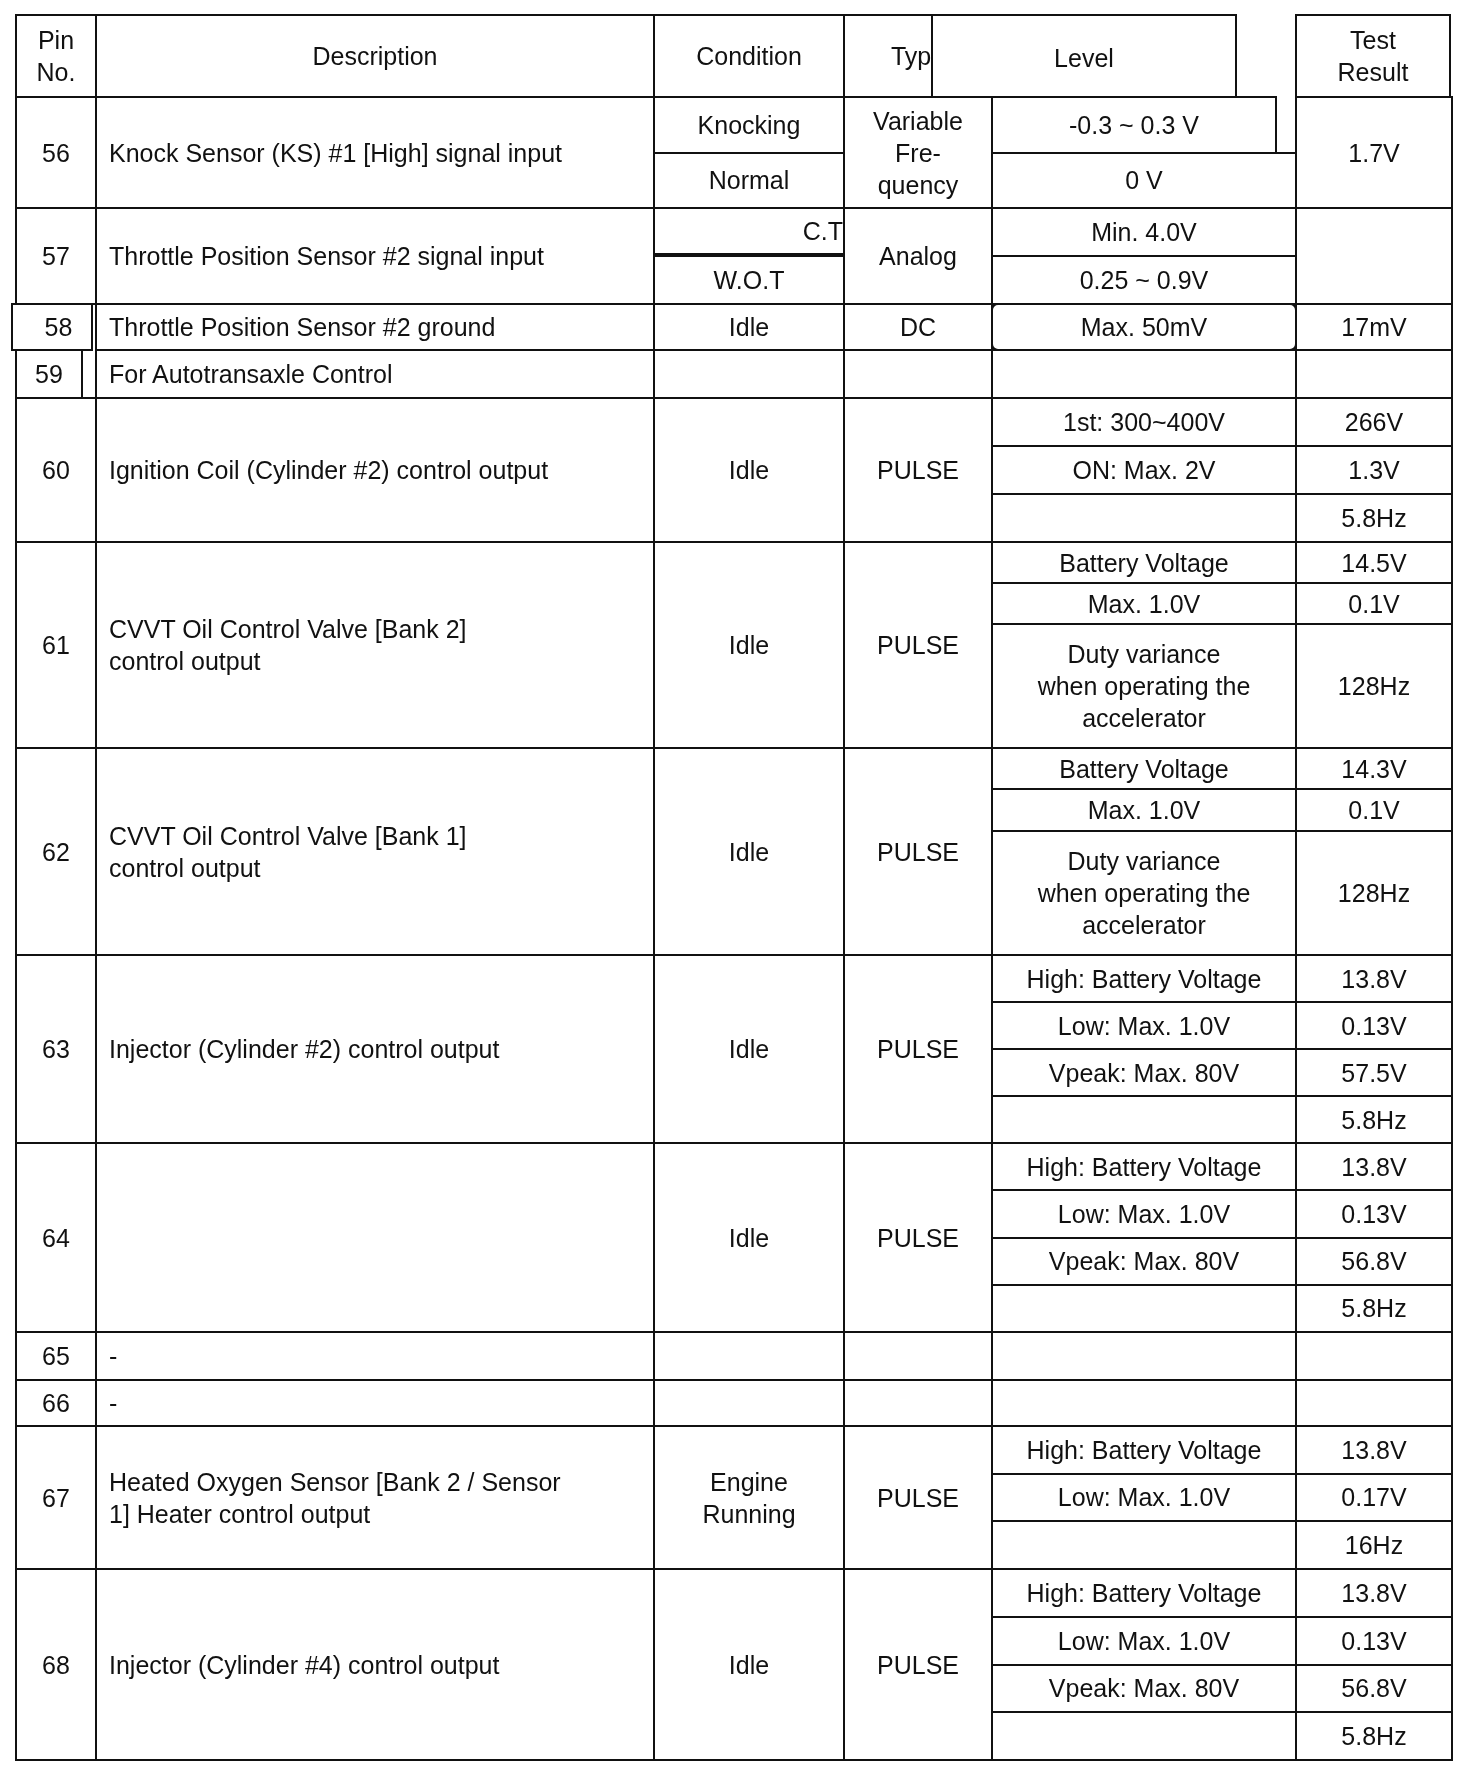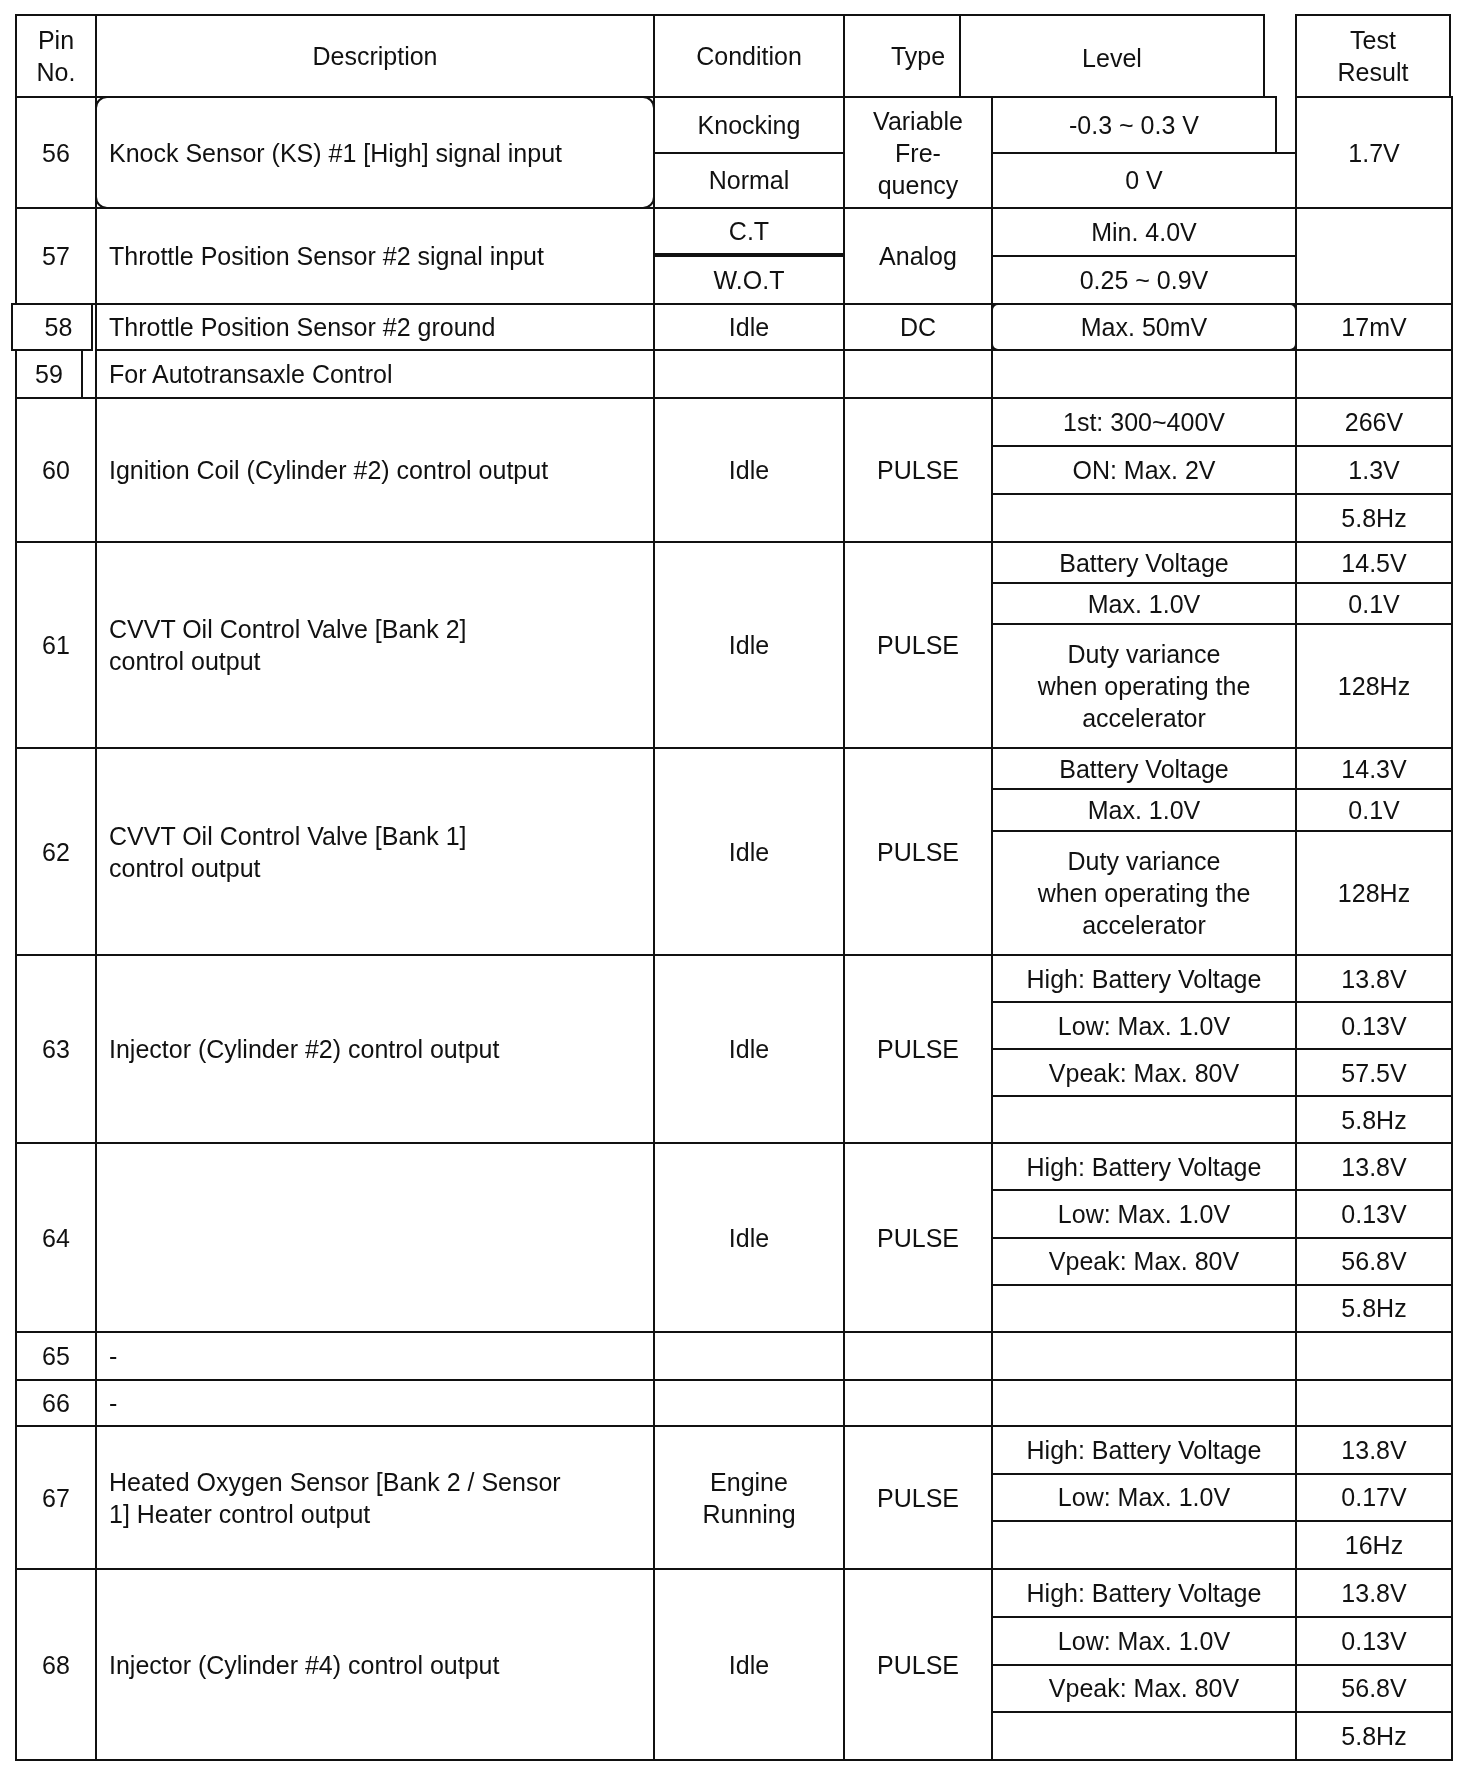--- a/index.html
+++ b/index.html
@@ -24,31 +24,31 @@
     </div>
   <div class="c hdr" style="left:96px;top:15px;width:560px;height:84px;">
       <span>Description</span>
     </div>
   <div class="c hdr" style="left:654px;top:15px;width:192px;height:84px;">
       <span>Condition</span>
     </div>
   <div class="c hdr" style="left:844px;top:15px;width:150px;height:84px;">
       <span>Type</span>
     </div>
-  <div class="c hdr" style="left:960px;top:15px;width:306px;height:88px;">
+  <div class="c hdr" style="left:932px;top:15px;width:306px;height:88px;">
       <span>Level</span>
     </div>
   <div class="c hdr" style="left:1296px;top:15px;width:156px;height:84px;">
       <span>Test
 Result</span>
     </div>
 <div class="c" style="left: 16px; top: 97px; width: 82px; height: 113px;">
       <span>56</span>
     </div>
-    <div class="c l" style="left: 96px; top: 97px; width: 560px; height: 113px; border-radius: 12px;">
+    <div class="c l" style="left: 96px; top: 97px; width: 560px; height: 113px;">
       <span>Knock Sensor (KS) #1 [High] signal input</span>
     </div>
     <div class="c" style="left: 654px; top: 97px; width: 192px; height: 57.5px;">
       <span>Knocking</span>
     </div>
     <div class="c" style="left: 654px; top: 152.5px; width: 192px; height: 57.5px;">
       <span>Normal</span>
     </div>
     <div class="c" style="left: 844px; top: 97px; width: 150px; height: 113px;">
       <span>Variable
@@ -63,21 +63,21 @@
     </div>
     <div class="c" style="left: 1296px; top: 97px; width: 158px; height: 113px;">
       <span>1.7V</span>
     </div>
     <div class="c" style="left: 16px; top: 208px; width: 82px; height: 98px;">
       <span>57</span>
     </div>
     <div class="c l" style="left: 96px; top: 208px; width: 560px; height: 98px;">
       <span>Throttle Position Sensor #2 signal input</span>
     </div>
-    <div class="c" style="left: 654px; top: 208px; width: 192px; height: 48px;">
+    <div class="c" style="left: 654px; top: 208px; width: 192px; height: 48px; justify-content: flex-end;">
       <span>C.T</span>
     </div>
     <div class="c" style="left: 654px; top: 256px; width: 192px; height: 50px;">
       <span>W.O.T</span>
     </div>
     <div class="c" style="left: 844px; top: 208px; width: 150px; height: 98px;">
       <span>Analog</span>
     </div>
     <div class="c" style="left: 992px; top: 208px; width: 306px; height: 50px;">
       <span>Min.  4.0V</span>

